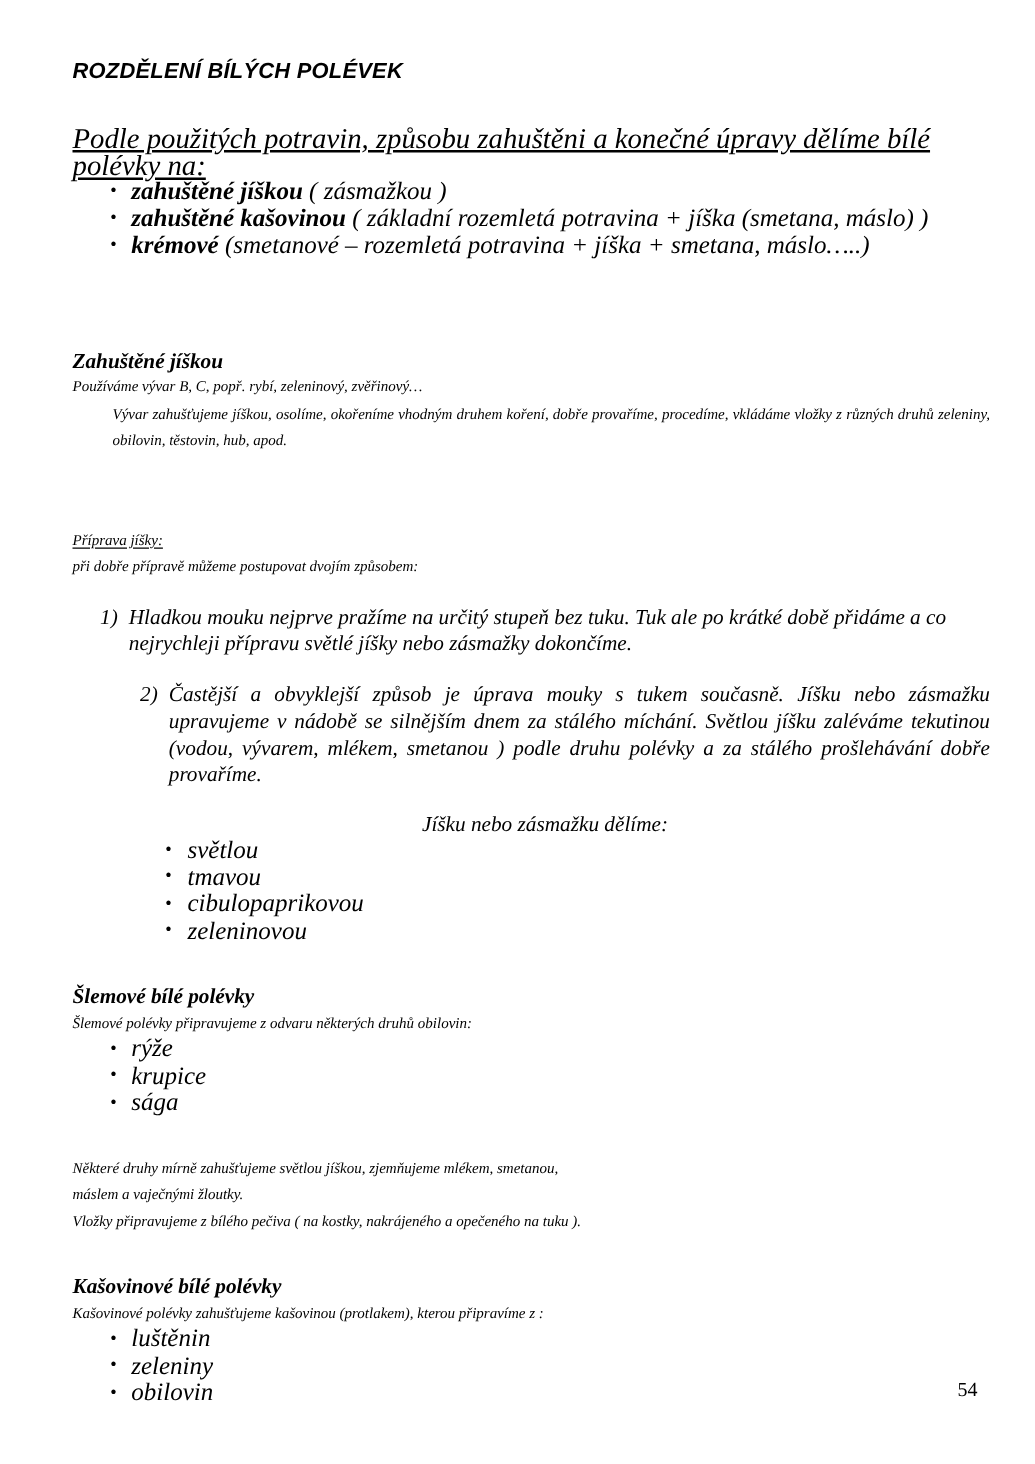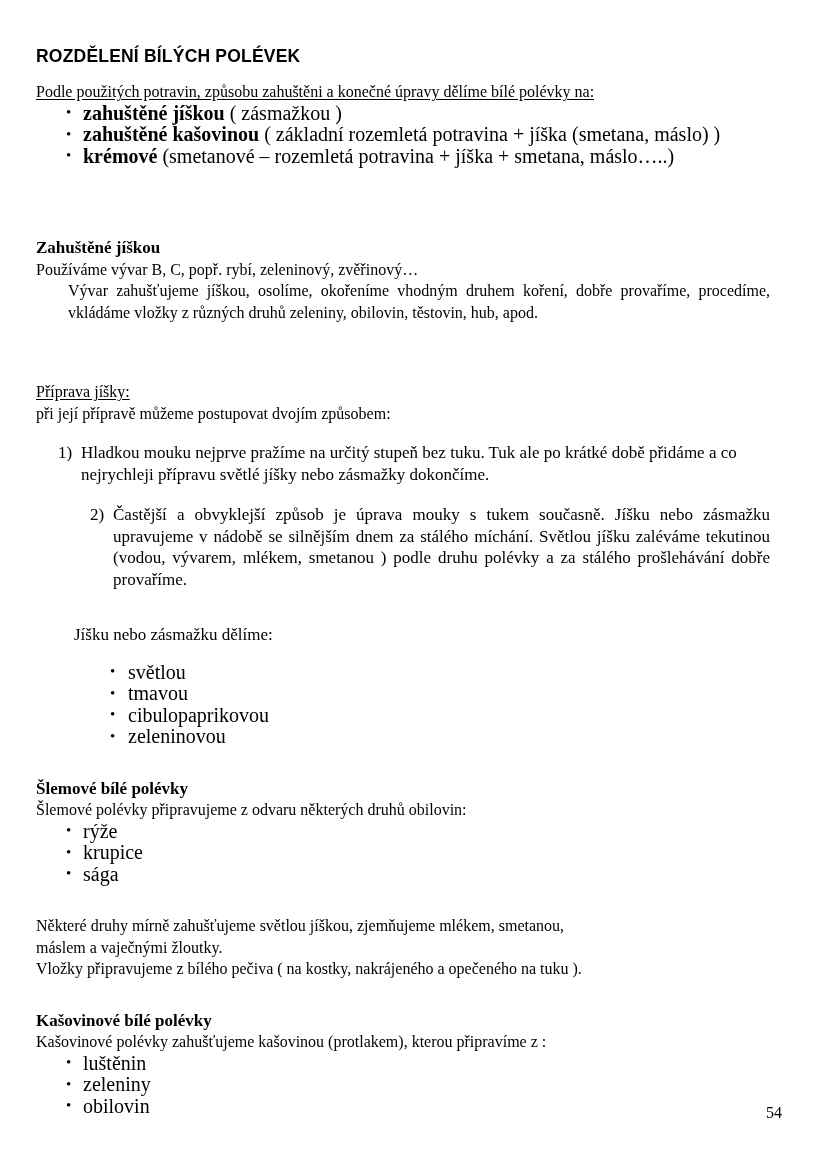--- a/index.html
+++ b/index.html
@@ -19,57 +19,58 @@
   .page {
     position: relative;
     width: 828px;
     height: 1171px;
     box-sizing: border-box;
     padding: 0;
   }
 
   .content {
     position: absolute;
-    left: 36px;
+    left: 58px;
     top: 0;
     width: 734px;
+    font-style: italic;
   }
 
   
   .doc-title {
     font-family: "Liberation Sans", "DejaVu Sans", sans-serif;
     font-weight: bold;
     font-size: 17.5px;
     letter-spacing: 0.2px;
     margin: 0;
     padding-top: 46px;
     line-height: 1.2;
   }
 
   
   p {
     margin: 0;
-    font-size: 16px;
+    font-size: 12px;
     line-height: 21.5px;
   }
 
   .spacer-sm { height: 18px; }
   .spacer-md { height: 30px; }
   .spacer-lg { height: 58px; }
   .spacer-xl { height: 70px; }
 
   .underlined {
     text-decoration: underline;
     text-underline-offset: 2px;
   }
 
   .lead {
-    font-size: 16px;
-    line-height: 21.5px;
-    margin-top: 14px;
+    font-size: 23px;
+    line-height: 21.5px;
+    margin-top: 33px;
   }
 
   .justify {
     text-align: justify;
     text-justify: inter-word;
     margin-left: 32px;
   }
 
   .bold { font-weight: bold; }
 
@@ -125,21 +126,22 @@
     position: absolute;
     left: 22px;
     top: 0;
   }
   ol.numbers > li:last-child { margin-bottom: 0; }
 
   .sublead {
     font-size: 17px;
     line-height: 21.5px;
     padding-left: 22px;
-    margin: 16px;
+    margin: 0;
+    text-align: center;
   }
 
   
   .page-number {
     position: absolute;
     right: 46px;
     top: 1103px;
     font-size: 16px;
     line-height: 20px;
   }
@@ -172,21 +174,21 @@
 
     <p class="section-head">Zahuštěné jíškou</p>
     <p>Používáme vývar B, C, popř. rybí, zeleninový, zvěřinový…</p>
     <p class="justify">Vývar zahušťujeme jíškou, osolíme, okoření­me vhodným druhem koření, dobře provaříme, procedíme, vkládáme vložky z různých druhů zeleniny, obilovin, těstovin, hub, apod.</p>
 
     <div class="spacer-lg"></div>
 
     <p>
       <span class="underlined">Příprava jíšky:</span>
     </p>
-    <p>při její přípravě můžeme postupovat dvojím způsobem:</p>
+    <p>při dobře přípravě můžeme postupovat dvojím způsobem:</p>
 
     <div class="spacer-sm"></div>
 
     <ol class="numbers">
       <li>
         <span class="num">1)</span>
         <span>Hladkou mouku nejprve pražíme na určitý stupeň bez tuku. Tuk ale po krátké době přidáme a co nejrychleji přípravu světlé jíšky nebo zásmažky dokončíme.</span>
       </li>
       <li class="justify">
         <span class="num">2)</span>

